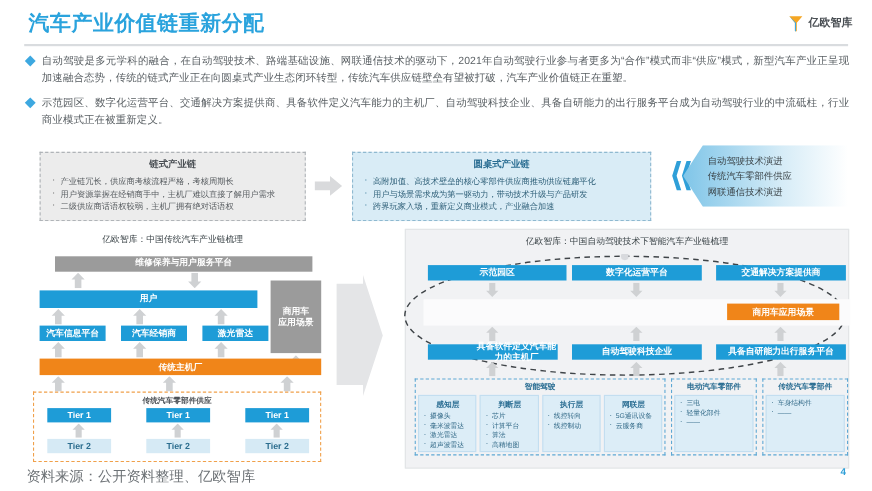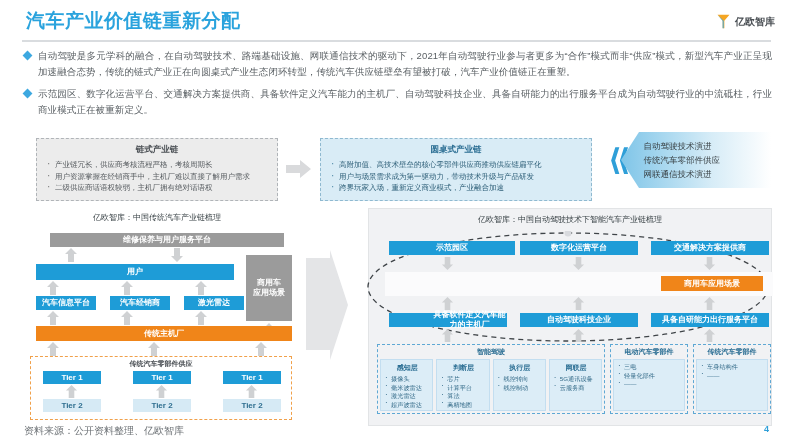--- a/index.html
+++ b/index.html
@@ -119,21 +119,21 @@
     font-size:6.2px;line-height:8.6px;color:#336a88;
     padding-left:7px;position:relative;white-space:nowrap;
   }
   .subcard li:before{content:"·";position:absolute;left:1px;top:-1.5px;font-size:8px;}
   .group-label{
     font-size:7px;font-weight:bold;color:#2b6e93;text-align:center;margin-bottom:2px;
   }
   .dashgroup{border:1px dashed #5ea8d4;box-sizing:border-box;padding:2px;}
   .source{
     position:absolute;left:24px;top:424px;
-    font-size:10px;color:#6d7276;
+    font-size:13px;color:#6d7276;
   }
   .pageno{
     position:absolute;right:24px;top:424px;
     font-size:9px;color:#2f9fd8;font-weight:bold;
   }
   .tier-dash{
     border:1px dashed #f0a04a;box-sizing:border-box;
   }
 </style>
 </head>

